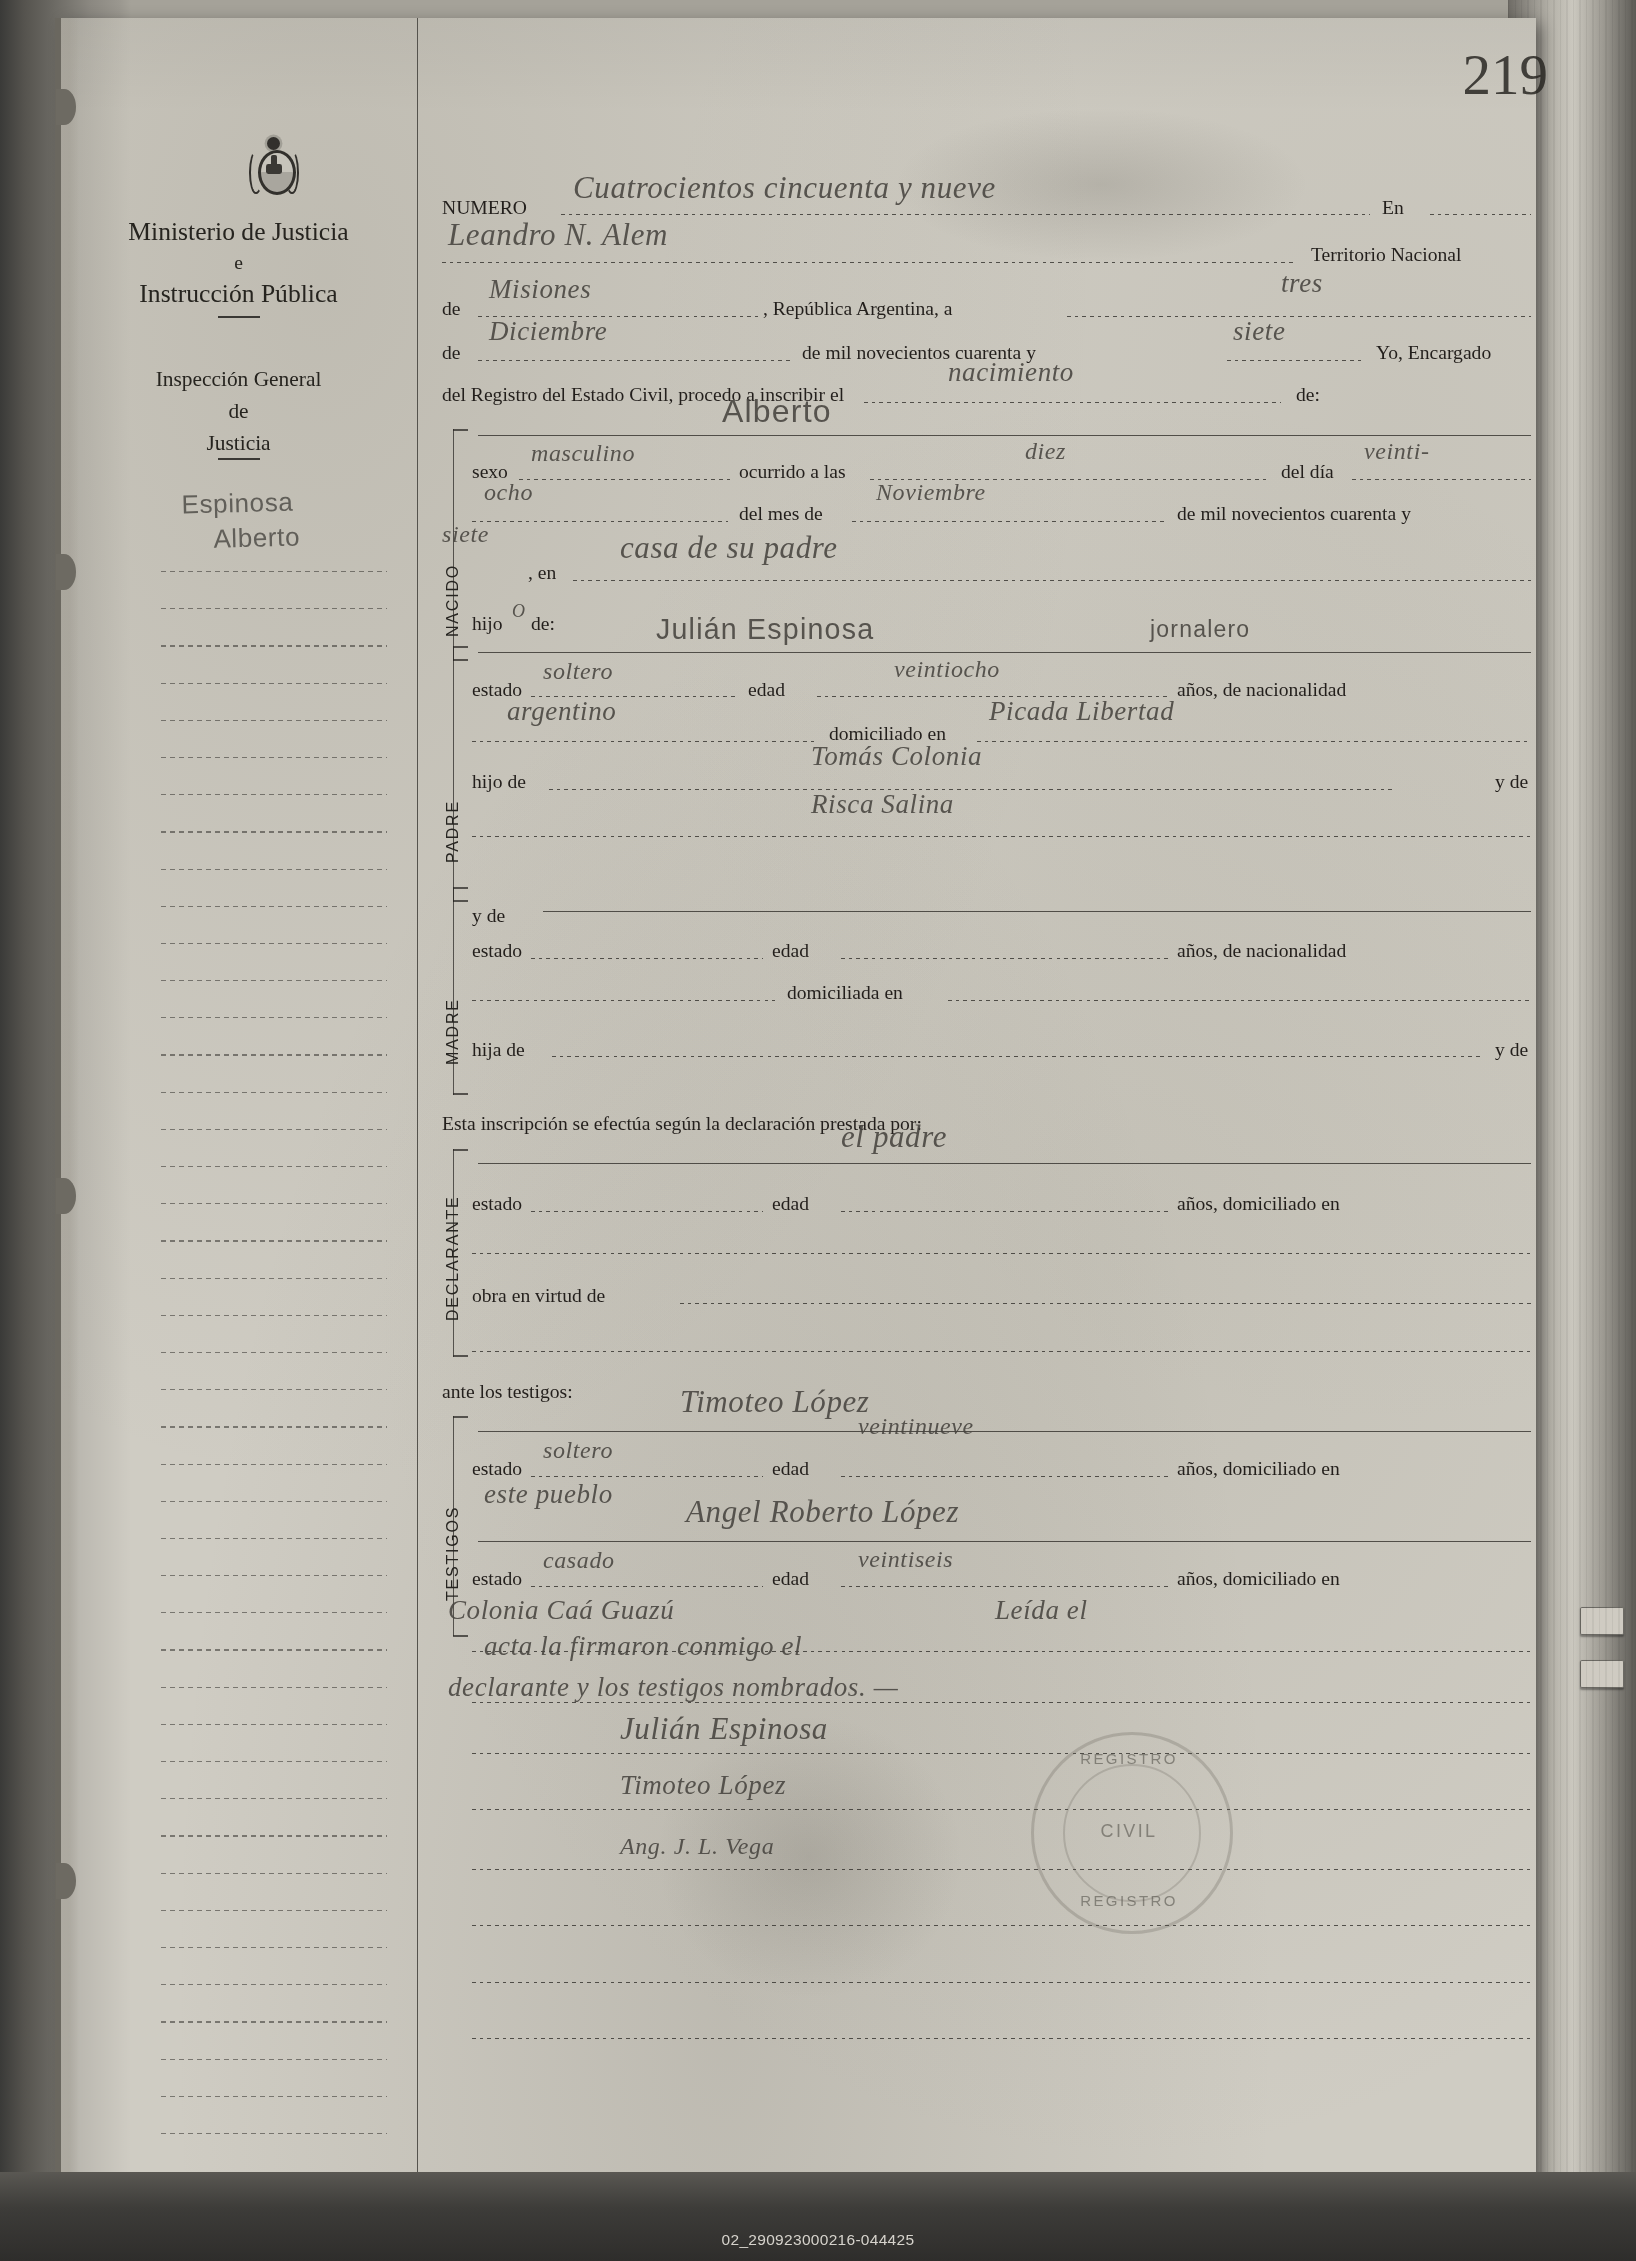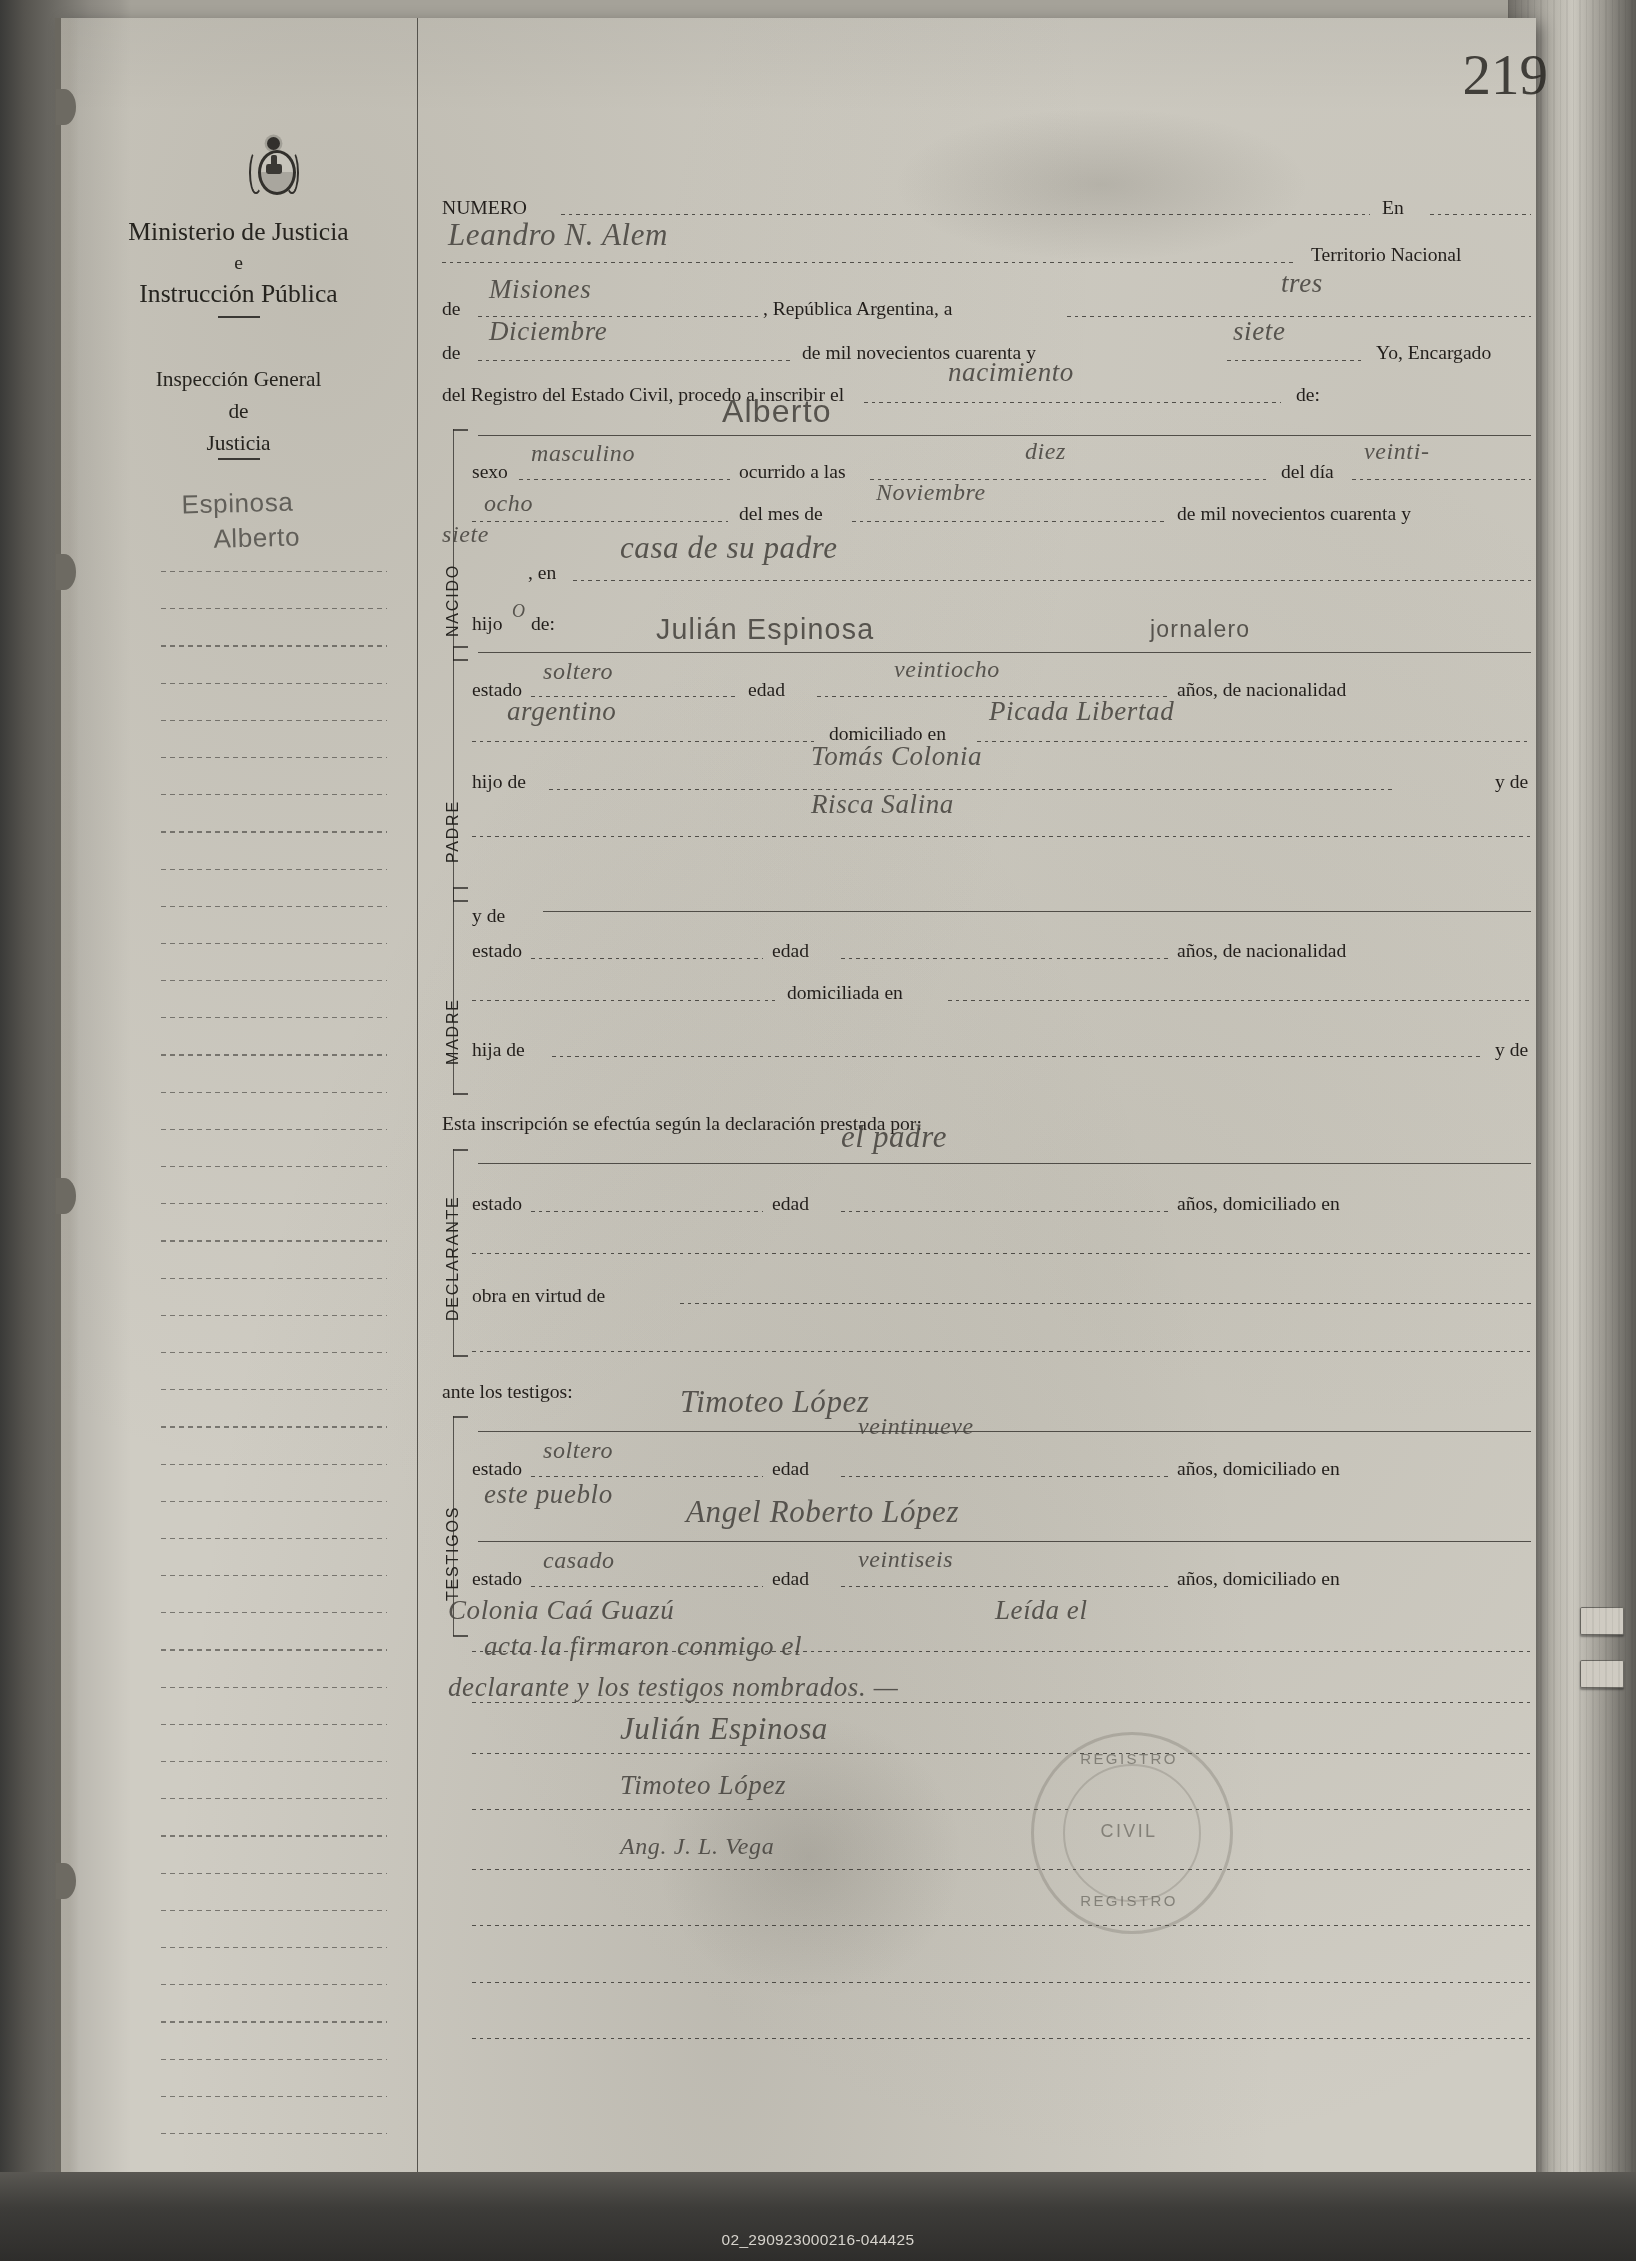--- a/index.html
+++ b/index.html
@@ -338,20 +338,21 @@
       </div>
     </div>
 
     <div class="form-col">
 
       <div class="folio">219</div>
 
 
       <div class="lbl" style="left:18px; top:179px;">NUMERO</div>
       <div class="dots" style="left:137px; top:196px; width:809px;"></div>
+      <div class="hw big" style="left:149px; top:152px;">Cuatrocientos cincuenta y nueve</div>
       <div class="lbl" style="left:958px; top:179px;">En</div>
       <div class="dots" style="left:1006px; top:196px; width:101px;"></div>
 
       <div class="dots" style="left:18px; top:244px; width:851px;"></div>
       <div class="hw big" style="left:24px; top:199px;">Leandro N. Alem</div>
       <div class="lbl" style="left:887px; top:226px;">Territorio  Nacional</div>
 
       <div class="lbl" style="left:18px; top:280px;">de</div>
       <div class="dots" style="left:54px; top:298px; width:280px;"></div>
       <div class="hw med" style="left:65px; top:256px;">Misiones</div>
@@ -384,21 +385,21 @@
       <div class="dots" style="left:95px; top:461px; width:214px;"></div>
       <div class="hw sml" style="left:107px; top:422px;">masculino</div>
       <div class="lbl" style="left:315px; top:443px;">ocurrido a las</div>
       <div class="dots" style="left:446px; top:461px; width:399px;"></div>
       <div class="hw sml" style="left:601px; top:420px;">diez</div>
       <div class="lbl" style="left:857px; top:443px;">del día</div>
       <div class="dots" style="left:928px; top:461px; width:179px;"></div>
       <div class="hw sml" style="left:940px; top:420px;">veinti-</div>
 
       <div class="dots" style="left:48px; top:503px; width:256px;"></div>
-      <div class="hw sml" style="left:60px; top:472px;">ocho</div>
+      <div class="hw sml" style="left:60px; top:461px;">ocho</div>
       <div class="lbl" style="left:315px; top:485px;">del mes de</div>
       <div class="dots" style="left:428px; top:503px; width:315px;"></div>
       <div class="hw sml" style="left:452px; top:461px;">Noviembre</div>
       <div class="lbl" style="left:753px; top:485px;">de mil novecientos cuarenta y</div>
 
       <div class="hw sml" style="left:18px; top:503px;">siete</div>
       <div class="lbl" style="left:104px; top:544px;">, en</div>
       <div class="dots" style="left:149px; top:562px; width:958px;"></div>
       <div class="hw big" style="left:196px; top:512px;">casa de su padre</div>
 

